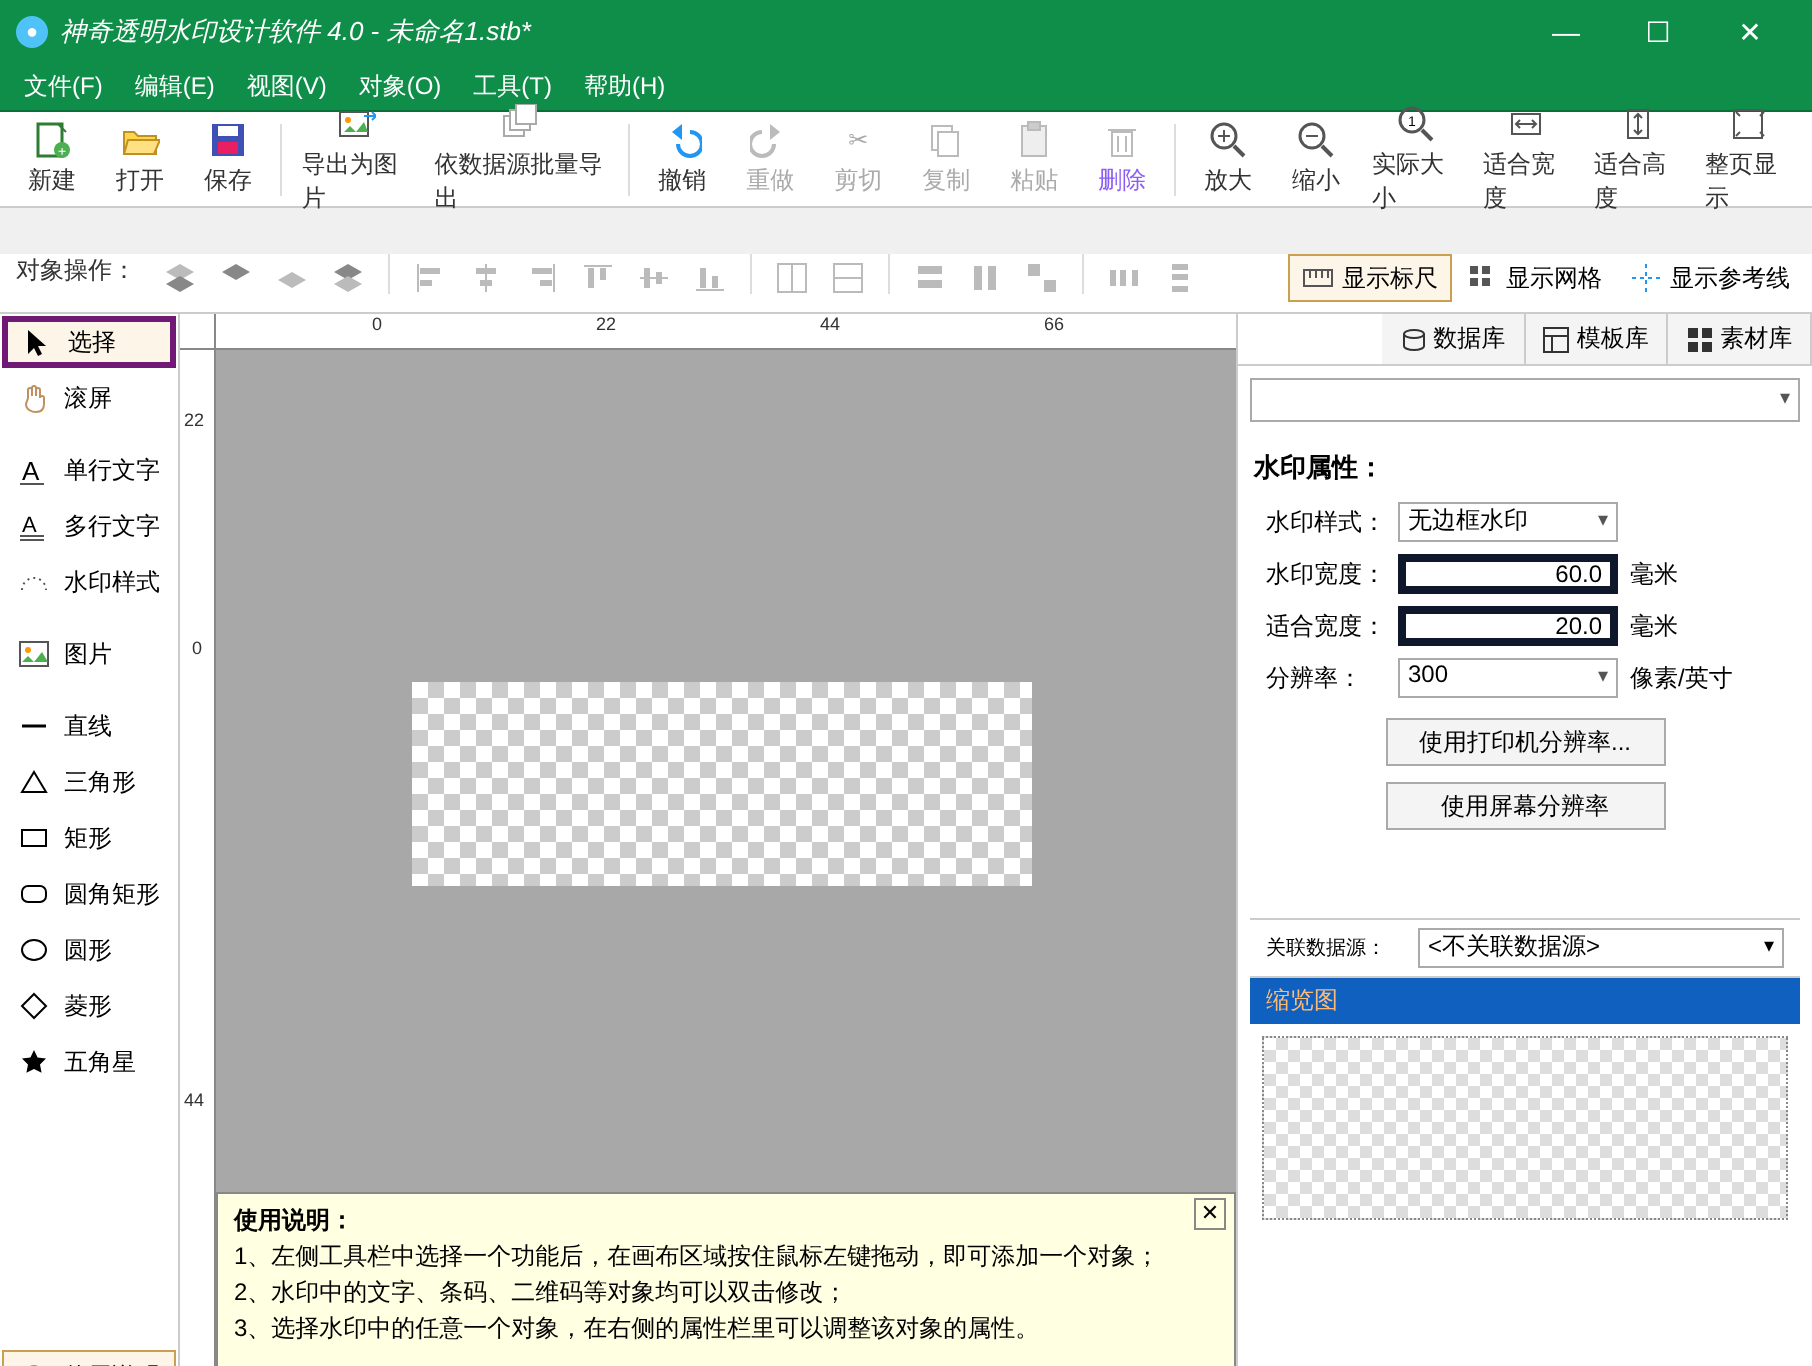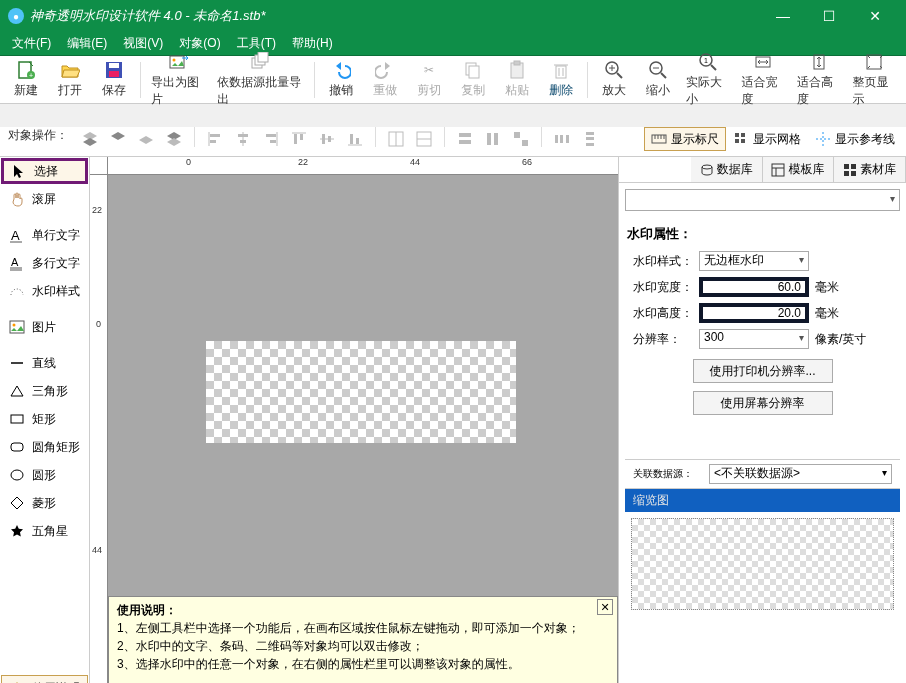--- a/index.html
+++ b/index.html
@@ -67,21 +67,21 @@
 .prop-row .pcombo { width: 110px; height: 20px; border: 1px solid #aaa; padding: 0 4px; font-size: 12px; position:relative; text-align:left;}
 .prop-row .pcombo::after { content:"▾"; position:absolute; right:4px; top:2px; font-size:10px; color:#555;}
 .prop-row .punit { margin-left: 6px; font-size: 12px; }
 .prop-btn { display: block; width: 140px; height: 24px; border: 1px solid #aaa; background: #f4f4f4; margin: 4px auto; font-size: 12px; }
 
 .assoc-row { display:flex; align-items:center; padding:4px 8px; border-top:1px solid #ccc; border-bottom:1px solid #ccc; margin-top:40px;}
 .assoc-row .plbl { width:76px; font-size:10px; }
 .assoc-row .pcombo { flex:1; height:20px; border:1px solid #aaa; padding:0 4px; font-size:12px; position:relative;}
 .assoc-row .pcombo::after{ content:"▾"; position:absolute; right:4px; top:2px; font-size:10px;}
 
-.thumb-header { background: #1060c0; color: #e5e5e5; padding: 3px 8px; font-size: 12px; }
+.thumb-header { background: #1060c0; color: #fdba74; padding: 3px 8px; font-size: 12px; }
 .thumb-box { margin: 6px; height: 92px; border: 1px dotted #888;
   background-image: linear-gradient(45deg,#ddd 25%,transparent 25%),linear-gradient(-45deg,#ddd 25%,transparent 25%),linear-gradient(45deg,transparent 75%,#ddd 75%),linear-gradient(-45deg,transparent 75%,#ddd 75%);
   background-size: 12px 12px; background-position: 0 0,0 6px,6px -6px,-6px 0; background-color:#fff;
 }
 
 .statusbar { height: 22px; background: #f4f4f4; border-top: 1px solid #ccc; display: flex; align-items: center; font-size: 12px; padding: 0 6px; }
 .statusbar .sseg { margin-right: 18px; }
 
 svg { display:block; }
 </style>
@@ -203,21 +203,21 @@
     </div>
   <div class="tbtn">
       <span class="ticon">
         <svg width="20" height="20">
           <rect x="5" y="6" width="10" height="12" fill="none" stroke="#bbb"></rect>
           <line x1="3" y1="5" x2="17" y2="5" stroke="#bbb"></line>
           <line x1="8" y1="8" x2="8" y2="16" stroke="#bbb"></line>
           <line x1="12" y1="8" x2="12" y2="16" stroke="#bbb"></line>
         </svg>
       </span>
-      <span style="color:#0c4a6e;">删除</span>
+      <span style="color:#8b5cf6;">删除</span>
     </div>
   <div class="tsep"></div>
   <div class="tbtn">
       <span class="ticon">
         <svg width="20" height="20">
           <circle cx="8" cy="8" r="6" fill="none" stroke="#555" stroke-width="1.5"></circle>
           <line x1="13" y1="13" x2="18" y2="18" stroke="#555" stroke-width="2"></line>
           <line x1="5" y1="8" x2="11" y2="8" stroke="#555"></line>
           <line x1="8" y1="5" x2="8" y2="11" stroke="#555"></line>
         </svg>
@@ -625,21 +625,21 @@
       <div class="prop-row">
         <span class="plbl">水印样式：</span>
         <div class="pcombo"><span>无边框水印</span></div>
       </div>
       <div class="prop-row">
         <span class="plbl">水印宽度：</span>
         <input class="pinput" style="text-align: right;" value="60.0">
         <span class="punit">毫米</span>
       </div>
       <div class="prop-row">
-        <span class="plbl">水印高度：</span>
+        <span class="plbl">适合宽度：</span>
         <input class="pinput" style="text-align: right;" value="20.0">
         <span class="punit">毫米</span>
       </div>
       <div class="prop-row">
         <span class="plbl">分辨率：</span>
         <div class="pcombo"><span>300</span></div>
         <span class="punit">像素/英寸</span>
       </div>
       <button class="prop-btn">使用打印机分辨率...</button>
       <button class="prop-btn">使用屏幕分辨率</button>

